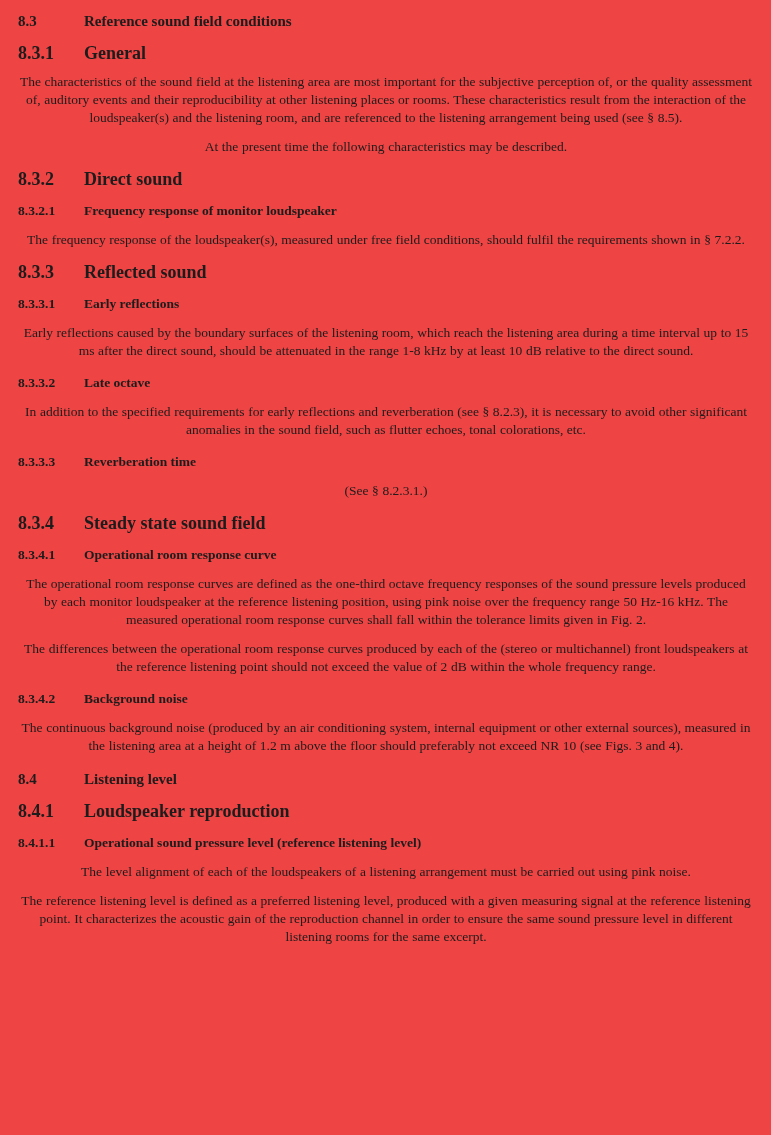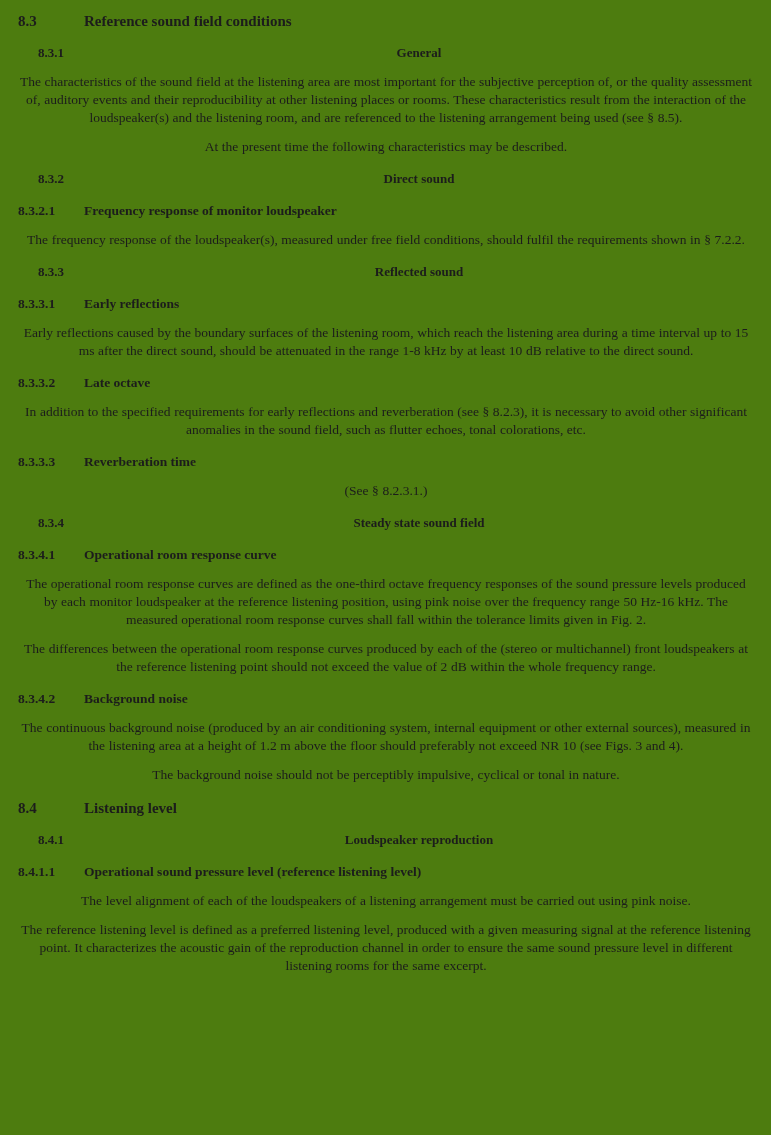--- a/index.html
+++ b/index.html
@@ -26,36 +26,36 @@
     font-weight: bold;
     line-height: 18px;
   }
   .heading .hnum {
     flex: 0 0 66px;
     width: 66px;
   }
   .heading .htitle { flex: 1 1 auto; }
 
   .h1 { font-size: 15px;   margin: 15px 0 11px; }
-  .h2 { font-size: 13px;   margin: 14px 0 11px; text-align: center; }
+  .h2 { font-size: 18px;   margin: 14px 0 11px; }
   .h3 { font-size: 13.5px; margin: 14px 0 11px; }
   .section-break { }
 
   .para {
     font-size: 13.5px;
     line-height: 18px;
     margin: 11px 0;
     text-align: center;
     word-spacing: 0.2px;
   }
 </style>
 </head>
 <body>
 
-<div class="page" style="background: #4d7c0f; color: rgb(28, 28, 28);">
+<div class="page" style="background: #ef4444; color: rgb(28, 28, 28);">
   <div class="doc" id="doc">
       <div class="heading h1">
     <span class="hnum">8.3</span>
     <span class="htitle">Reference sound field conditions</span>
   </div>
       <div class="heading h2">
     <span class="hnum">8.3.1</span>
     <span class="htitle">General</span>
   </div>
       <p class="para">The characteristics of the sound field at the listening area are most important for the subjective perception of, or the quality assessment of, auditory events and their reproducibility at other listening places or rooms. These characteristics result from the interaction of the loudspeaker(s) and the listening room, and are referenced to the listening arrangement being used (see § 8.5).</p>
@@ -96,21 +96,20 @@
     <span class="hnum">8.3.4.1</span>
     <span class="htitle">Operational room response curve</span>
   </div>
       <p class="para">The operational room response curves are defined as the one-third octave frequency responses of the sound pressure levels produced by each monitor loudspeaker at the reference listening position, using pink noise over the frequency range 50 Hz-16 kHz. The measured operational room response curves shall fall within the tolerance limits given in Fig. 2.</p>
       <p class="para">The differences between the operational room response curves produced by each of the (stereo or multichannel) front loudspeakers at the reference listening point should not exceed the value of 2 dB within the whole frequency range.</p>
       <div class="heading h3">
     <span class="hnum">8.3.4.2</span>
     <span class="htitle">Background noise</span>
   </div>
       <p class="para">The continuous background noise (produced by an air conditioning system, internal equipment or other external sources), measured in the listening area at a height of 1.2 m above the floor should preferably not exceed NR 10 (see Figs. 3 and 4).</p>
-      <p class="para">The background noise should not be perceptibly impulsive, cyclical or tonal in nature.</p>
       <div class="heading h1 section-break">
     <span class="hnum">8.4</span>
     <span class="htitle">Listening level</span>
   </div>
       <div class="heading h2">
     <span class="hnum">8.4.1</span>
     <span class="htitle">Loudspeaker reproduction</span>
   </div>
       <div class="heading h3">
     <span class="hnum">8.4.1.1</span>

